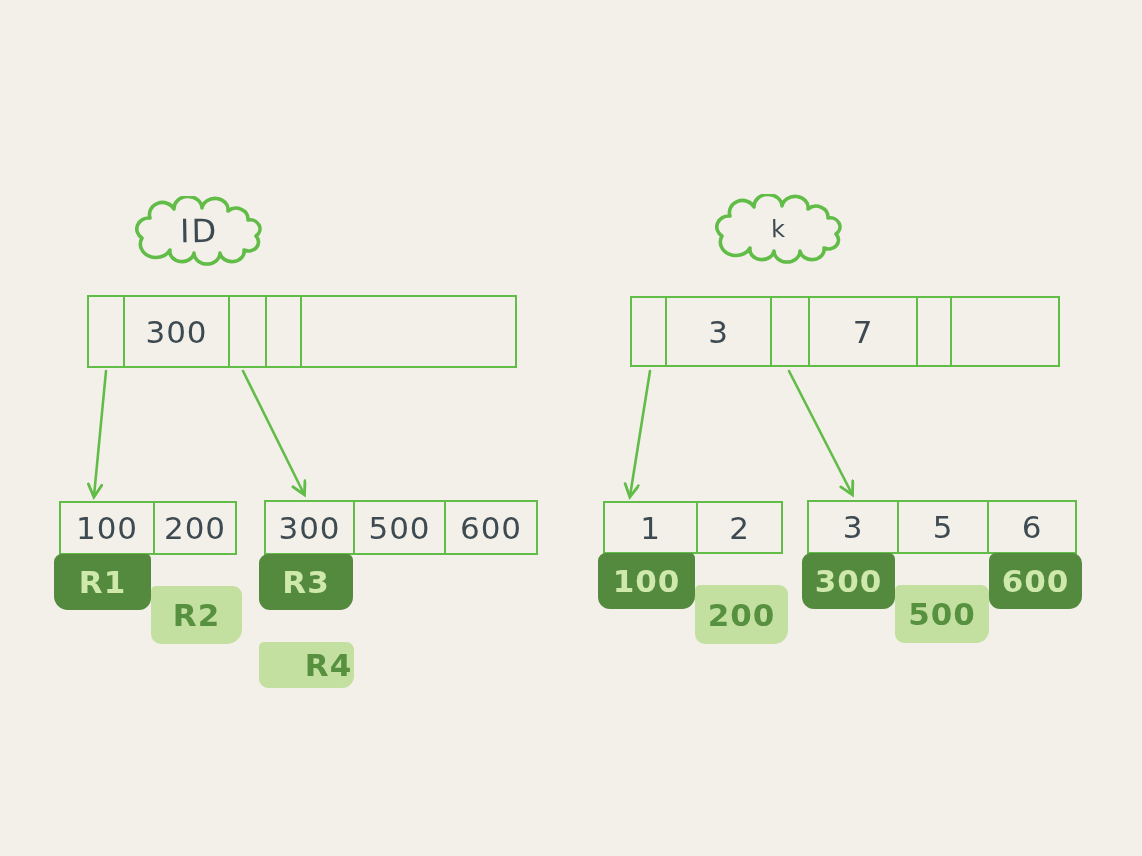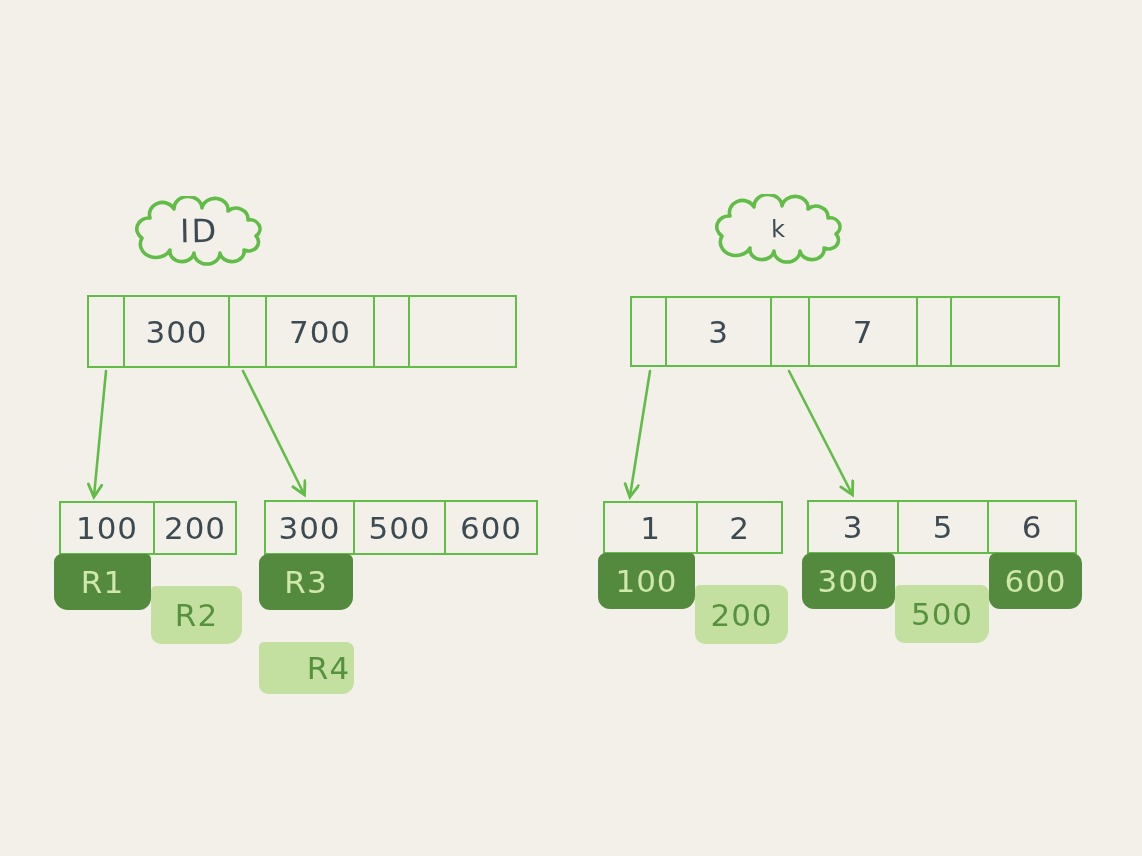--- a/index.html
+++ b/index.html
@@ -61,20 +61,21 @@
     border-right: 2.5px solid var(--stroke-green);
     color: var(--ink);
     font-size: 31px;
     letter-spacing: 1px;
     flex: 0 0 auto;
   }
   .cell:last-child { border-right: none; flex: 1 1 auto; }
   .recs {
     position: absolute;
     display: flex;
+    font-weight: bold;
   }
   .rec {
     display: flex;
     align-items: center;
     justify-content: center;
     font-size: 31px;
     letter-spacing: 1px;
     height: 56px;
     flex: 0 0 auto;
   }
@@ -103,42 +104,41 @@
     <svg class="cloud-svg" viewBox="0 0 146 70">
       <path d="M16,42 a12,11 0 0 1 8,-20 a13,12 0 0 1 24,-9 a14,12 0 0 1 28,-1 a13,11 0 0 1 26,3 a12,11 0 0 1 20,9 a10,9 0 0 1 8,16 a10,9 0 0 1 -12,14 a12,10 0 0 1 -24,3 a13,11 0 0 1 -26,0 a12,10 0 0 1 -24,-3 a15,13 0 0 1 -28,-12 z"></path>
     </svg>
     <span class="cloud-label">ID</span>
   </div>
 
   <div class="node" style="left:87px; top:295px; width:430px; height:73px;">
     <div class="cell" style="width:36px;"></div>
     <div class="cell" style="width:105px;">300</div>
     <div class="cell" style="width:37px;"></div>
-    <div class="cell" style="width:108px;">700</div>
     <div class="cell" style="width:35px;"></div>
     <div class="cell"></div>
   </div>
 
   <div class="node" style="left:59px; top:501px; width:178px; height:54px;">
     <div class="cell" style="width:94px;">100</div>
     <div class="cell">200</div>
   </div>
   <div class="recs" style="left:54px; top:554px; width:188px;">
     <div class="rec dark" style="width:97px; border-radius:8px 5px 12px 14px;">R1</div>
     <div class="rec light" style="border-radius:5px 9px 15px 10px; height:58px;">R2</div>
   </div>
 
   <div class="node" style="left:264px; top:500px; width:274px; height:55px;">
     <div class="cell" style="width:89px;">300</div>
     <div class="cell" style="width:91px;">500</div>
     <div class="cell">600</div>
   </div>
   <div class="recs" style="left:259px; top:554px; width:284px;flex-direction:column;">
     <div class="rec dark" style="width:94px; border-radius:9px 6px 13px 11px;">R3</div>
-    <div class="rec light" style="width:95px; border-radius:5px 8px 12px 9px; height:52px;padding-left:44px;">R4</div>
+    <div class="rec light" style="width:95px; border-radius:5px 8px 12px 9px; height:46px;padding-left:44px;">R4</div>
   </div>
 
   <div class="cloud" style="left:706px; top:194px; width:146px; height:70px;">
     <svg class="cloud-svg" viewBox="0 0 146 70">
       <path d="M16,42 a12,11 0 0 1 8,-20 a13,12 0 0 1 24,-9 a14,12 0 0 1 28,-1 a13,11 0 0 1 26,3 a12,11 0 0 1 20,9 a10,9 0 0 1 8,16 a10,9 0 0 1 -12,14 a12,10 0 0 1 -24,3 a13,11 0 0 1 -26,0 a12,10 0 0 1 -24,-3 a15,13 0 0 1 -28,-12 z"></path>
     </svg>
     <span class="cloud-label small">k</span>
   </div>
 
   <div class="node" style="left:630px; top:296px; width:430px; height:71px;">

